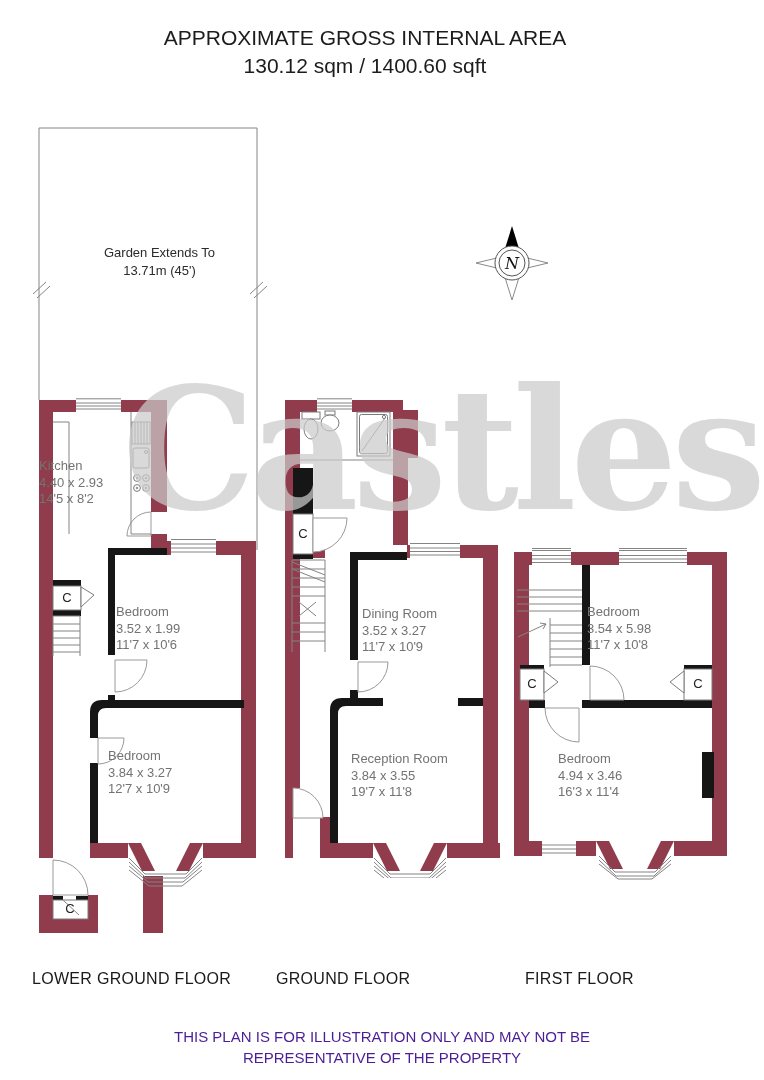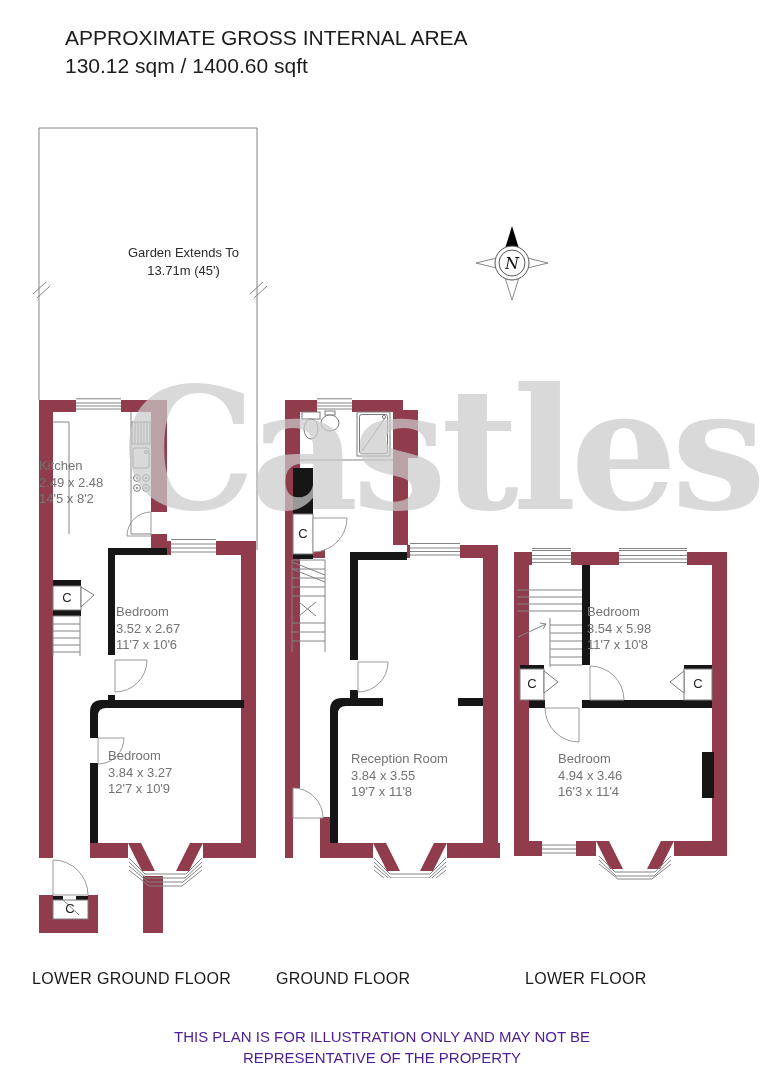--- a/index.html
+++ b/index.html
@@ -1,22 +1,22 @@
 <!DOCTYPE html>
 <html><head>
 <meta charset="utf-8">
 <style>
   html,body{margin:0;padding:0;background:#fff;}
   #canvas{position:relative;width:764px;height:1080px;background:#fff;overflow:hidden;
           font-family:"Liberation Sans",sans-serif;}
   .abs{position:absolute;}
-  .title{z-index:3;width:600px;left:65px;top:24px;
+  .title{z-index:3;width:600px;left:65px;top:24px;text-align:center;
          font-size:21px;line-height:28px;color:#1c1c1c;}
   .garden-text{z-index:1;width:243px;left:38px;top:244px;text-align:center;
-               font-size:13px;line-height:18px;color:#2b2b2b;margin-left:24px;}
+               font-size:13px;line-height:18px;color:#2b2b2b;}
   .plan{position:absolute;z-index:1;}
   .watermark{position:absolute;left:122px;top:350px;z-index:2;
              font-family:"DejaVu Serif",serif;font-weight:bold;
              font-size:168px;line-height:200px;letter-spacing:-6px;
              color:rgba(203,203,203,0.72);pointer-events:none;white-space:nowrap;}
   .rl{position:absolute;z-index:3;width:120px;text-align:left;
       font-size:13px;line-height:16.5px;color:#737373;}
   .c-label{position:absolute;z-index:3;font-size:13px;line-height:14px;color:#222;width:16px;text-align:center;}
   .floor-label{position:absolute;z-index:3;top:970px;width:240px;
                font-size:16px;color:#1a1a1a;letter-spacing:0.3px;}
@@ -140,26 +140,26 @@
     <g class="tl">
       <path d="M 93 460 L 109 476 L 150 476 L 166 460"></path>
       <path d="M 93 464 L 110 480 L 149 480 L 166 464"></path>
       <path d="M 93 468 L 112 484 L 147 484 L 166 468"></path>
       <path d="M 93 472 L 113 488 L 146 488 L 166 472"></path>
     </g>
   </svg>
 
   <div class="rl" style="left:39px;top:458px">
     <div>Kitchen</div>
-    <div>2.49 x 2.48</div>
+    <div>4.40 x 2.93</div>
     <div>14'5 x 8'2</div>
   </div>
   <div class="rl" style="left:116px;top:604px">
     <div>Bedroom</div>
-    <div>3.52 x 2.67</div>
+    <div>3.52 x 1.99</div>
     <div>11'7 x 10'6</div>
   </div>
   <div class="rl" style="left:108px;top:748px">
     <div>Bedroom</div>
     <div>3.84 x 3.27</div>
     <div>12'7 x 10'9</div>
   </div>
   <div class="c-label" style="left:59px;top:591px">C</div>
   <div class="c-label" style="left:62px;top:902px">C</div>
 
@@ -230,20 +230,25 @@
       <path class="door" d="M 10 420 L 10 390 A 30 30 0 0 1 40 420 Z"></path>
     </g>
     <g class="tl">
       <path d="M 91 460 L 107 476 L 147 476 L 163 460"></path>
       <path d="M 91 464 L 108 480 L 146 480 L 163 464"></path>
       <path d="M 91 468 L 110 484 L 144 484 L 163 468"></path>
       <path d="M 91 472 L 111 488 L 143 488 L 163 472"></path>
     </g>
   </svg>
 
+  <div class="rl" style="left:362px;top:606px">
+    <div>Dining Room</div>
+    <div>3.52 x 3.27</div>
+    <div>11'7 x 10'9</div>
+  </div>
   <div class="rl" style="left:351px;top:751px">
     <div>Reception Room</div>
     <div>3.84 x 3.55</div>
     <div>19'7 x 11'8</div>
   </div>
   <div class="c-label" style="left:295px;top:527px">C</div>
 
   <svg class="plan" style="left:512px;top:540px" width="224" height="340" viewBox="0 0 224 340">
     <g class="wall">
       <rect x="2" y="12" width="18" height="13"></rect>
@@ -306,20 +311,20 @@
     <div>4.94 x 3.46</div>
     <div>16'3 x 11'4</div>
   </div>
   <div class="c-label" style="left:524px;top:677px">C</div>
   <div class="c-label" style="left:690px;top:677px">C</div>
 
   <div class="watermark">Castles</div>
 
   <div class="floor-label" style="left:32px">LOWER GROUND FLOOR</div>
   <div class="floor-label" style="left:276px">GROUND FLOOR</div>
-  <div class="floor-label" style="left:525px">LOWER FLOOR</div>
+  <div class="floor-label" style="left:525px">FIRST FLOOR</div>
 
   <div class="disclaimer">
     <div>THIS PLAN IS FOR ILLUSTRATION ONLY AND MAY NOT BE</div>
     <div>REPRESENTATIVE OF THE PROPERTY</div>
   </div>
 
 </div>
 
 </body></html>

